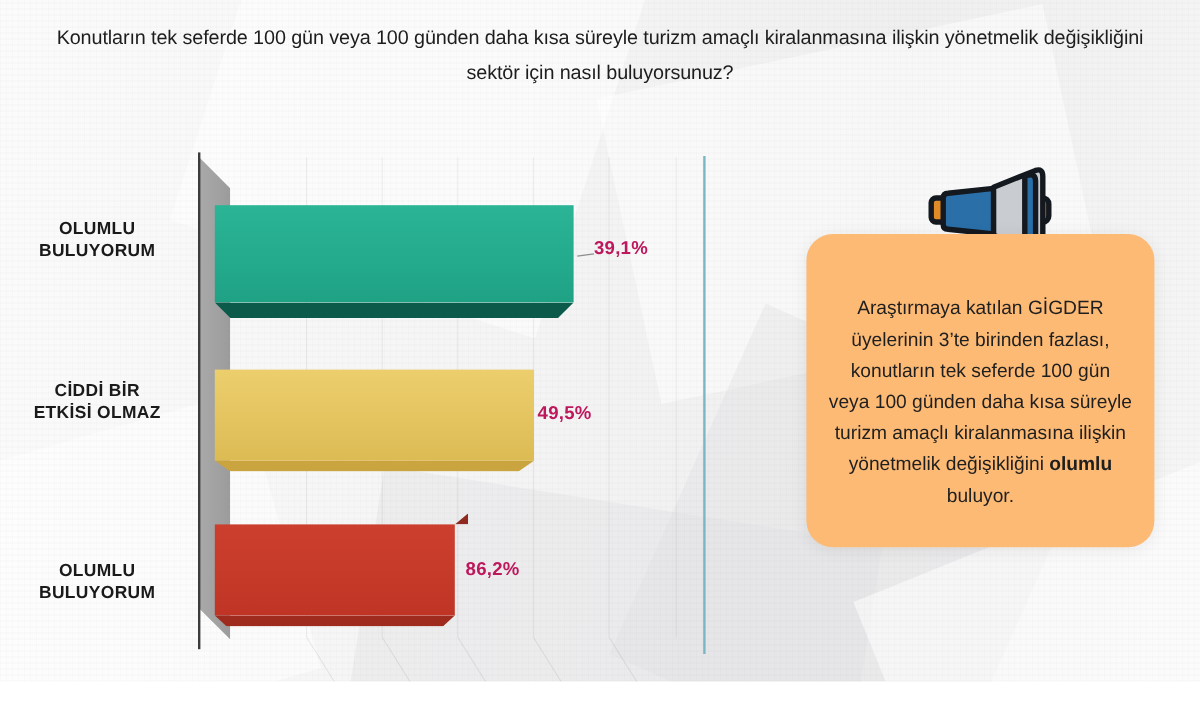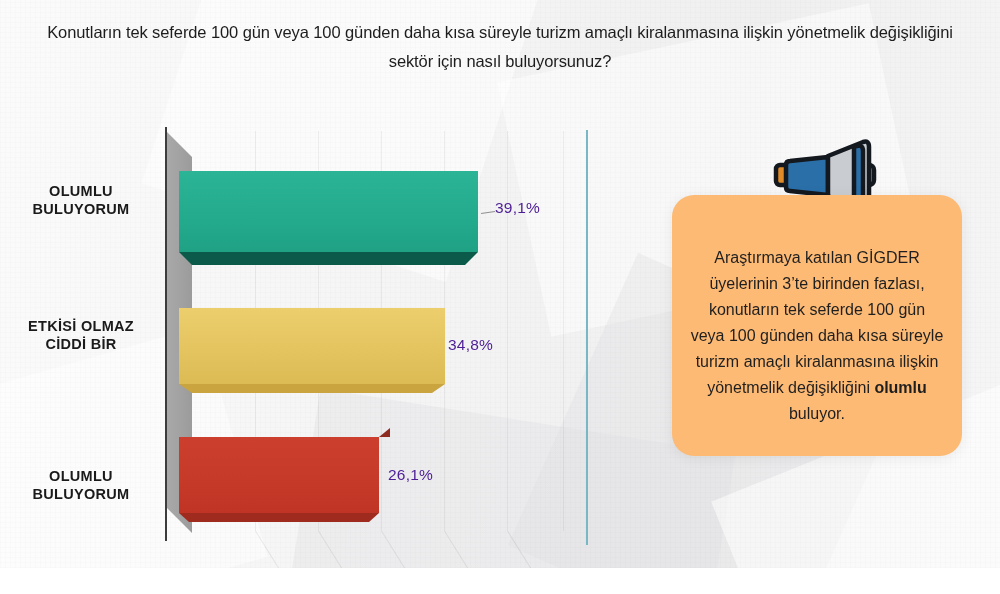--- a/index.html
+++ b/index.html
@@ -195,22 +195,22 @@
     letter-spacing: 0.3px;
   }
   .cat-0 { left: 6px; top: 182px; }
   .cat-1 { left: 6px; top: 317px; }
   .cat-2 { left: 6px; top: 467px; }
 
   
   .val-label {
     position: absolute;
     font-size: 15.5px;
-    font-weight: normal;
-    color: #4c1d95;
+    font-weight: bold;
+    color: #be185d;
     letter-spacing: 0.2px;
   }
   .val-0 { left: 495px; top: 199px; }
   .val-1 { left: 448px; top: 336px; }
   .val-2 { left: 388px; top: 466px; }
 
   .leader {
     position: absolute;
     left: 481px;
     top: 212px;
@@ -330,32 +330,32 @@
       <div class="face"></div>
       <div class="depth-bottom"></div>
       <div class="cap-top"></div>
     </div>
 
     <div class="cat-label cat-0">
       <div>OLUMLU</div>
       <div>BULUYORUM</div>
     </div>
     <div class="cat-label cat-1">
+      <div>CİDDİ BİR</div>
       <div>ETKİSİ OLMAZ</div>
-      <div>CİDDİ BİR</div>
     </div>
     <div class="cat-label cat-2">
       <div>OLUMLU</div>
       <div>BULUYORUM</div>
     </div>
 
     <div class="leader"></div>
     <div class="val-label val-0">39,1%</div>
-    <div class="val-label val-1">34,8%</div>
-    <div class="val-label val-2">26,1%</div>
+    <div class="val-label val-1">49,5%</div>
+    <div class="val-label val-2">86,2%</div>
   </div>
 
   <div class="divider"></div>
 
   <div class="megaphone">
     <svg viewBox="0 0 112 90" width="112" height="90">
       <g stroke="#14181f" stroke-width="4.5" stroke-linejoin="round" stroke-linecap="round">
         <path d="M44 62 L40 84 q0 4 5 4 l11 0 q5 0 5 -4 l2 -26 Z" fill="#2b5475"></path>
         <rect x="8" y="29" width="13" height="20" rx="4" fill="#e08a28"></rect>
         <rect x="94" y="29" width="12" height="20" rx="5" fill="#e08a28"></rect>

